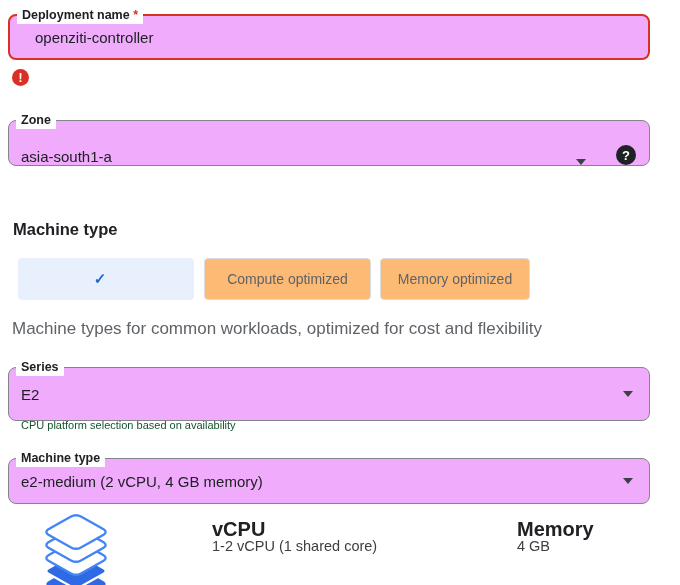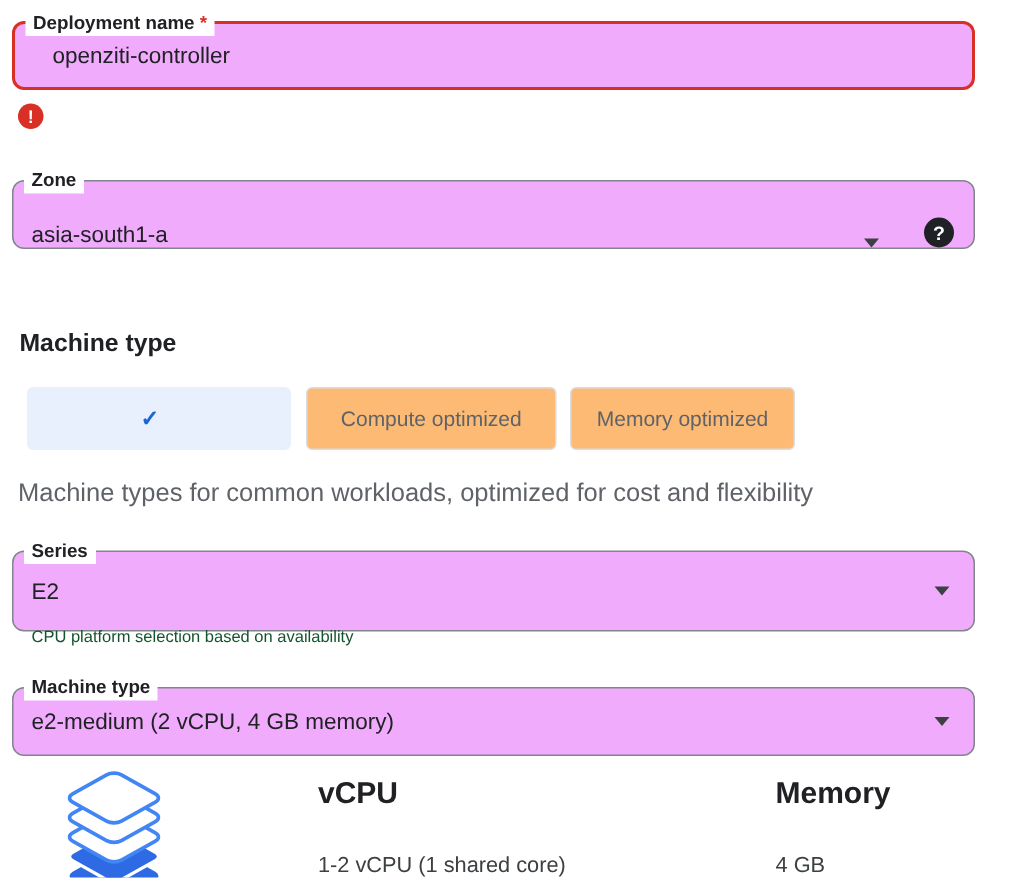--- a/index.html
+++ b/index.html
@@ -75,21 +75,21 @@
   .tab.selected{
     background:#e8f0fe;border:none;color:#1967d2;font-weight:700;
   }
   .tab .check{font-size:15px;font-weight:700;margin-right:12px;color:#1967d2;}
   #tab-general{left:18px;width:176px;}
   #tab-compute{left:204px;width:167px;}
   #tab-memory{left:380px;width:150px;}
 
   
   .spec-head{font-size:20px;font-weight:700;color:#202124;position:absolute;top:518px;}
-  .spec-val{font-size:14.5px;color:#3c4043;position:absolute;top:569px;}
+  .spec-val{font-size:14.5px;color:#3c4043;position:absolute;top:538px;}
   .col1{left:212px;} .col2{left:517px;}
 
   .stack-icon{position:absolute;left:36px;top:506px;}
 </style>
 </head>
 <body>
 
 <div class="field error" style="top:14px;height:46px;">
   <span class="float-label">
     <span>Deployment name</span>

